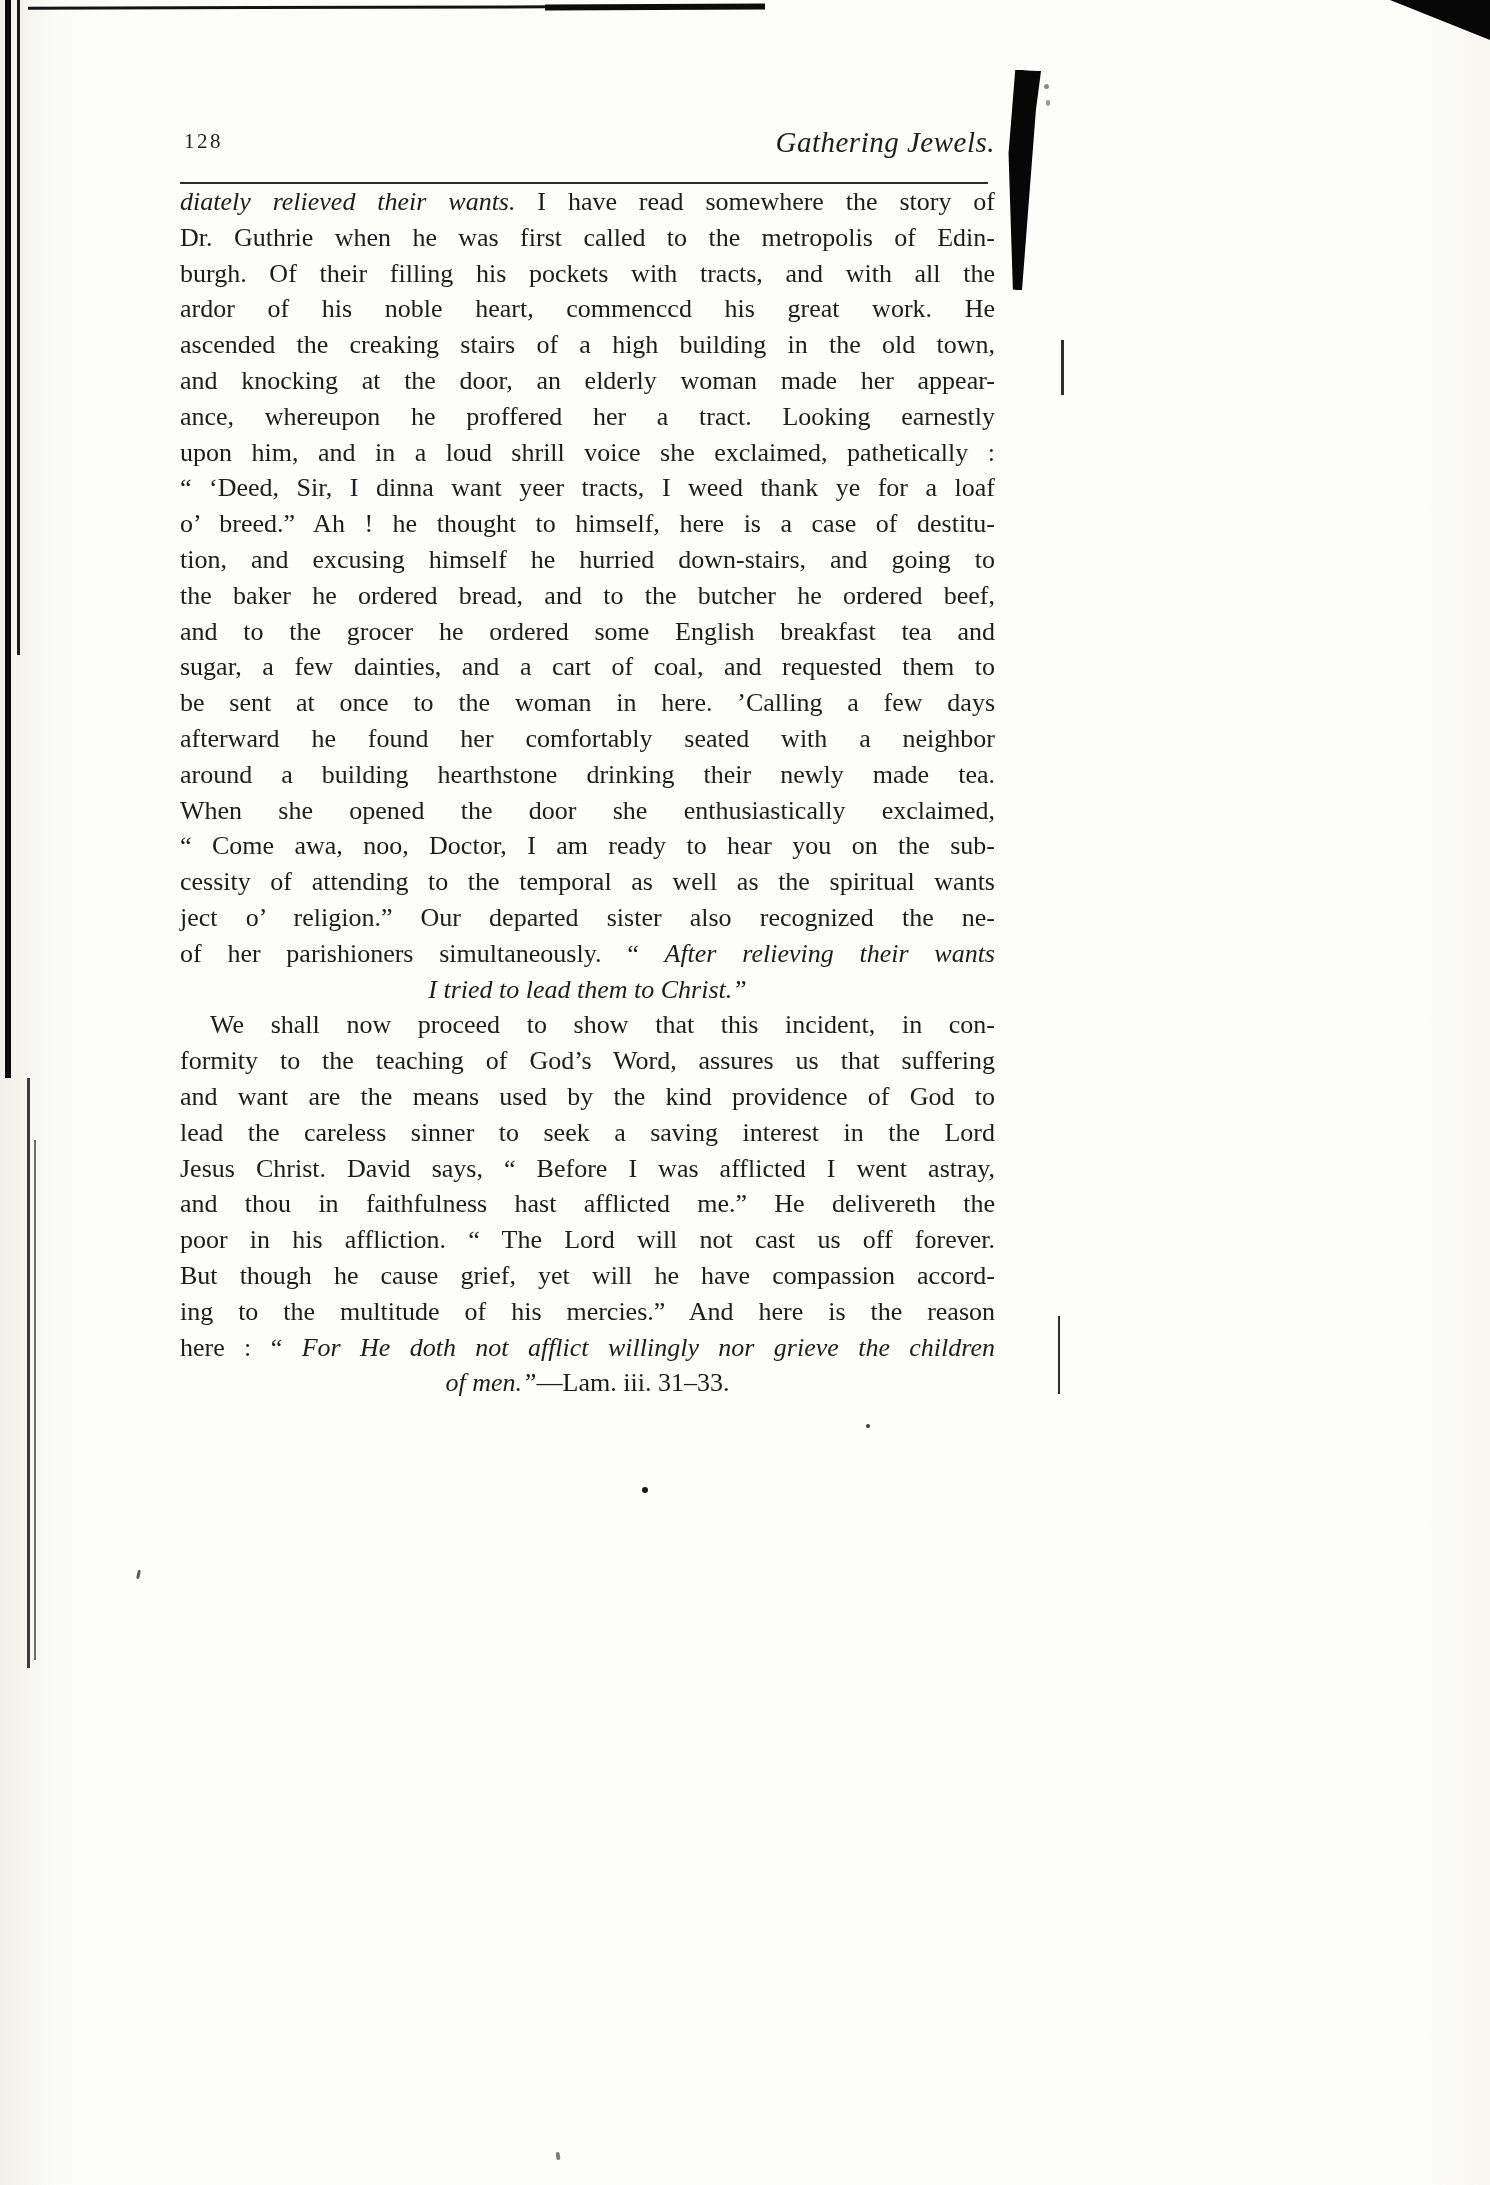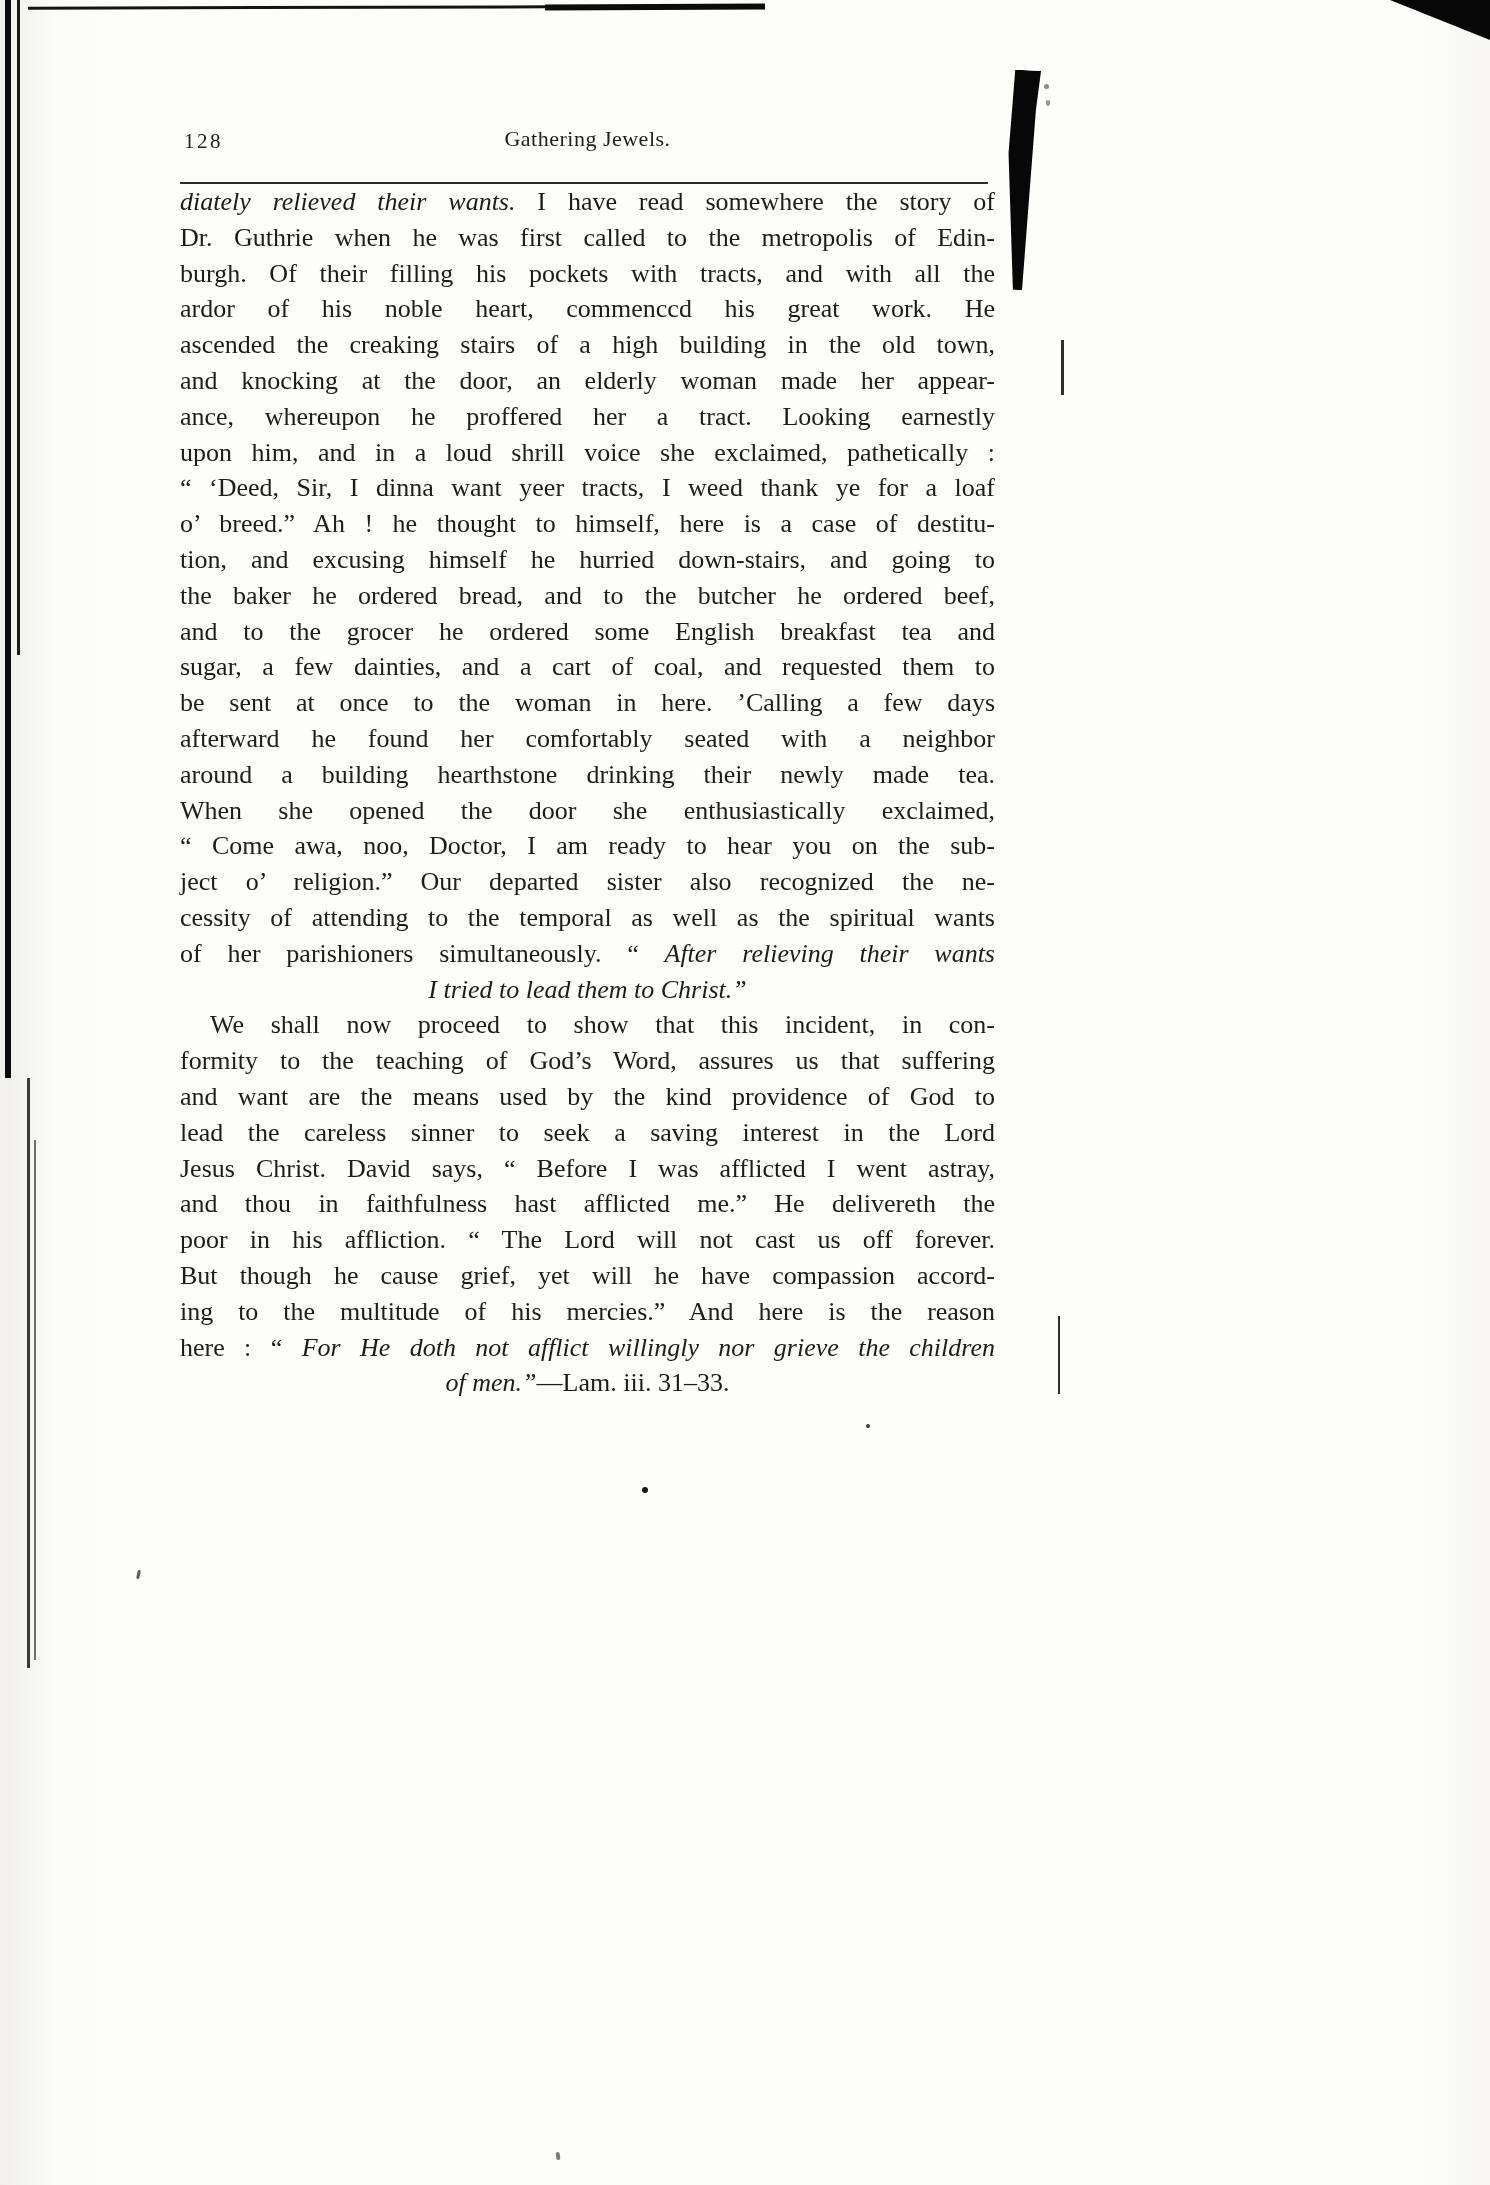--- a/index.html
+++ b/index.html
@@ -37,21 +37,21 @@
   .right-tick-2 { left:1058px; top:1316px; width:2px; height:78px; background:#2e2e2e; }
   .dot-right { left:866px; top:1424px; width:4px; height:4px; border-radius:50%; background:#3a3a3a; }
   .dot-center { left:642px; top:1487px; width:6px; height:6px; border-radius:50%; background:#161616; }
   .comma-mark { left:137px; top:1570px; width:3px; height:9px; background:#5a5a56; border-radius:2px; transform:rotate(12deg); }
   .bottom-mark { left:556px; top:2152px; width:4px; height:8px; background:#7c7c76; border-radius:2px; transform:rotate(-8deg); }
 
   
   .content { position:absolute; left:180px; top:0; width:815px; }
   .header { position:relative; margin-top:126px; height:42px; font-size:27px; }
   .page-num { position:absolute; left:4px; top:3px; letter-spacing:2.5px; font-size:21px; }
-  .title { text-align:center; font-size:22px; letter-spacing:0.5px; }
+  .title { text-align:right; font-style:italic; font-size:29px; letter-spacing:0.5px; }
   .rule { height:2px; background:#2b2b29; margin-top:14px; width:808px; }
   .body-text { font-size:26px; line-height:35.8px; color:#1c1c1c; }
   .line { text-align:justify; text-align-last:justify; }
   .line.no-just { text-align:center; text-align-last:auto; }
   .line.indent { padding-left:30px; }
   .seg.italic { font-style:italic; }
 </style>
 </head>
 <body>
 
@@ -93,22 +93,22 @@
         <div class="line"><span class="seg">o’ breed.”  Ah !  he thought to himself, here is a case of destitu-</span></div>
         <div class="line"><span class="seg">tion, and excusing himself he hurried down-stairs, and going to</span></div>
         <div class="line"><span class="seg">the baker he ordered bread, and to the butcher he ordered beef,</span></div>
         <div class="line"><span class="seg">and to the grocer he ordered some English breakfast tea and</span></div>
         <div class="line"><span class="seg">sugar, a few dainties, and a cart of coal, and requested them to</span></div>
         <div class="line"><span class="seg">be sent at once to the woman in here.  ’Calling a few days</span></div>
         <div class="line"><span class="seg">afterward he found her comfortably seated with a neighbor</span></div>
         <div class="line"><span class="seg">around a building hearthstone drinking their newly made tea.</span></div>
         <div class="line"><span class="seg">When she opened the door she enthusiastically exclaimed,</span></div>
         <div class="line"><span class="seg">“ Come awa, noo, Doctor, I am ready to hear you on the sub-</span></div>
+        <div class="line"><span class="seg">cessity of attending to the temporal as well as the spiritual wants</span></div>
         <div class="line"><span class="seg">ject o’ religion.”   Our departed sister also recognized the ne-</span></div>
-        <div class="line"><span class="seg">cessity of attending to the temporal as well as the spiritual wants</span></div>
         <div class="line"><span class="seg">of her parishioners simultaneously.  “ </span><span class="seg italic">After relieving their wants</span></div>
         <div class="line no-just"><span class="seg italic">I tried to lead them to Christ.”</span></div>
         <div class="line indent"><span class="seg">We shall now proceed to show that this incident, in con-</span></div>
         <div class="line"><span class="seg">formity to the teaching of God’s Word, assures us that suffering</span></div>
         <div class="line"><span class="seg">and want are the means used by the kind providence of God to</span></div>
         <div class="line"><span class="seg">lead the careless sinner to seek a saving interest in the Lord</span></div>
         <div class="line"><span class="seg">Jesus Christ.  David says, “ Before I was afflicted I went astray,</span></div>
         <div class="line"><span class="seg">and thou in faithfulness hast afflicted me.”  He delivereth the</span></div>
         <div class="line"><span class="seg">poor in his affliction.  “ The Lord will not cast us off forever.</span></div>
         <div class="line"><span class="seg">But though he cause grief, yet will he have compassion accord-</span></div>

